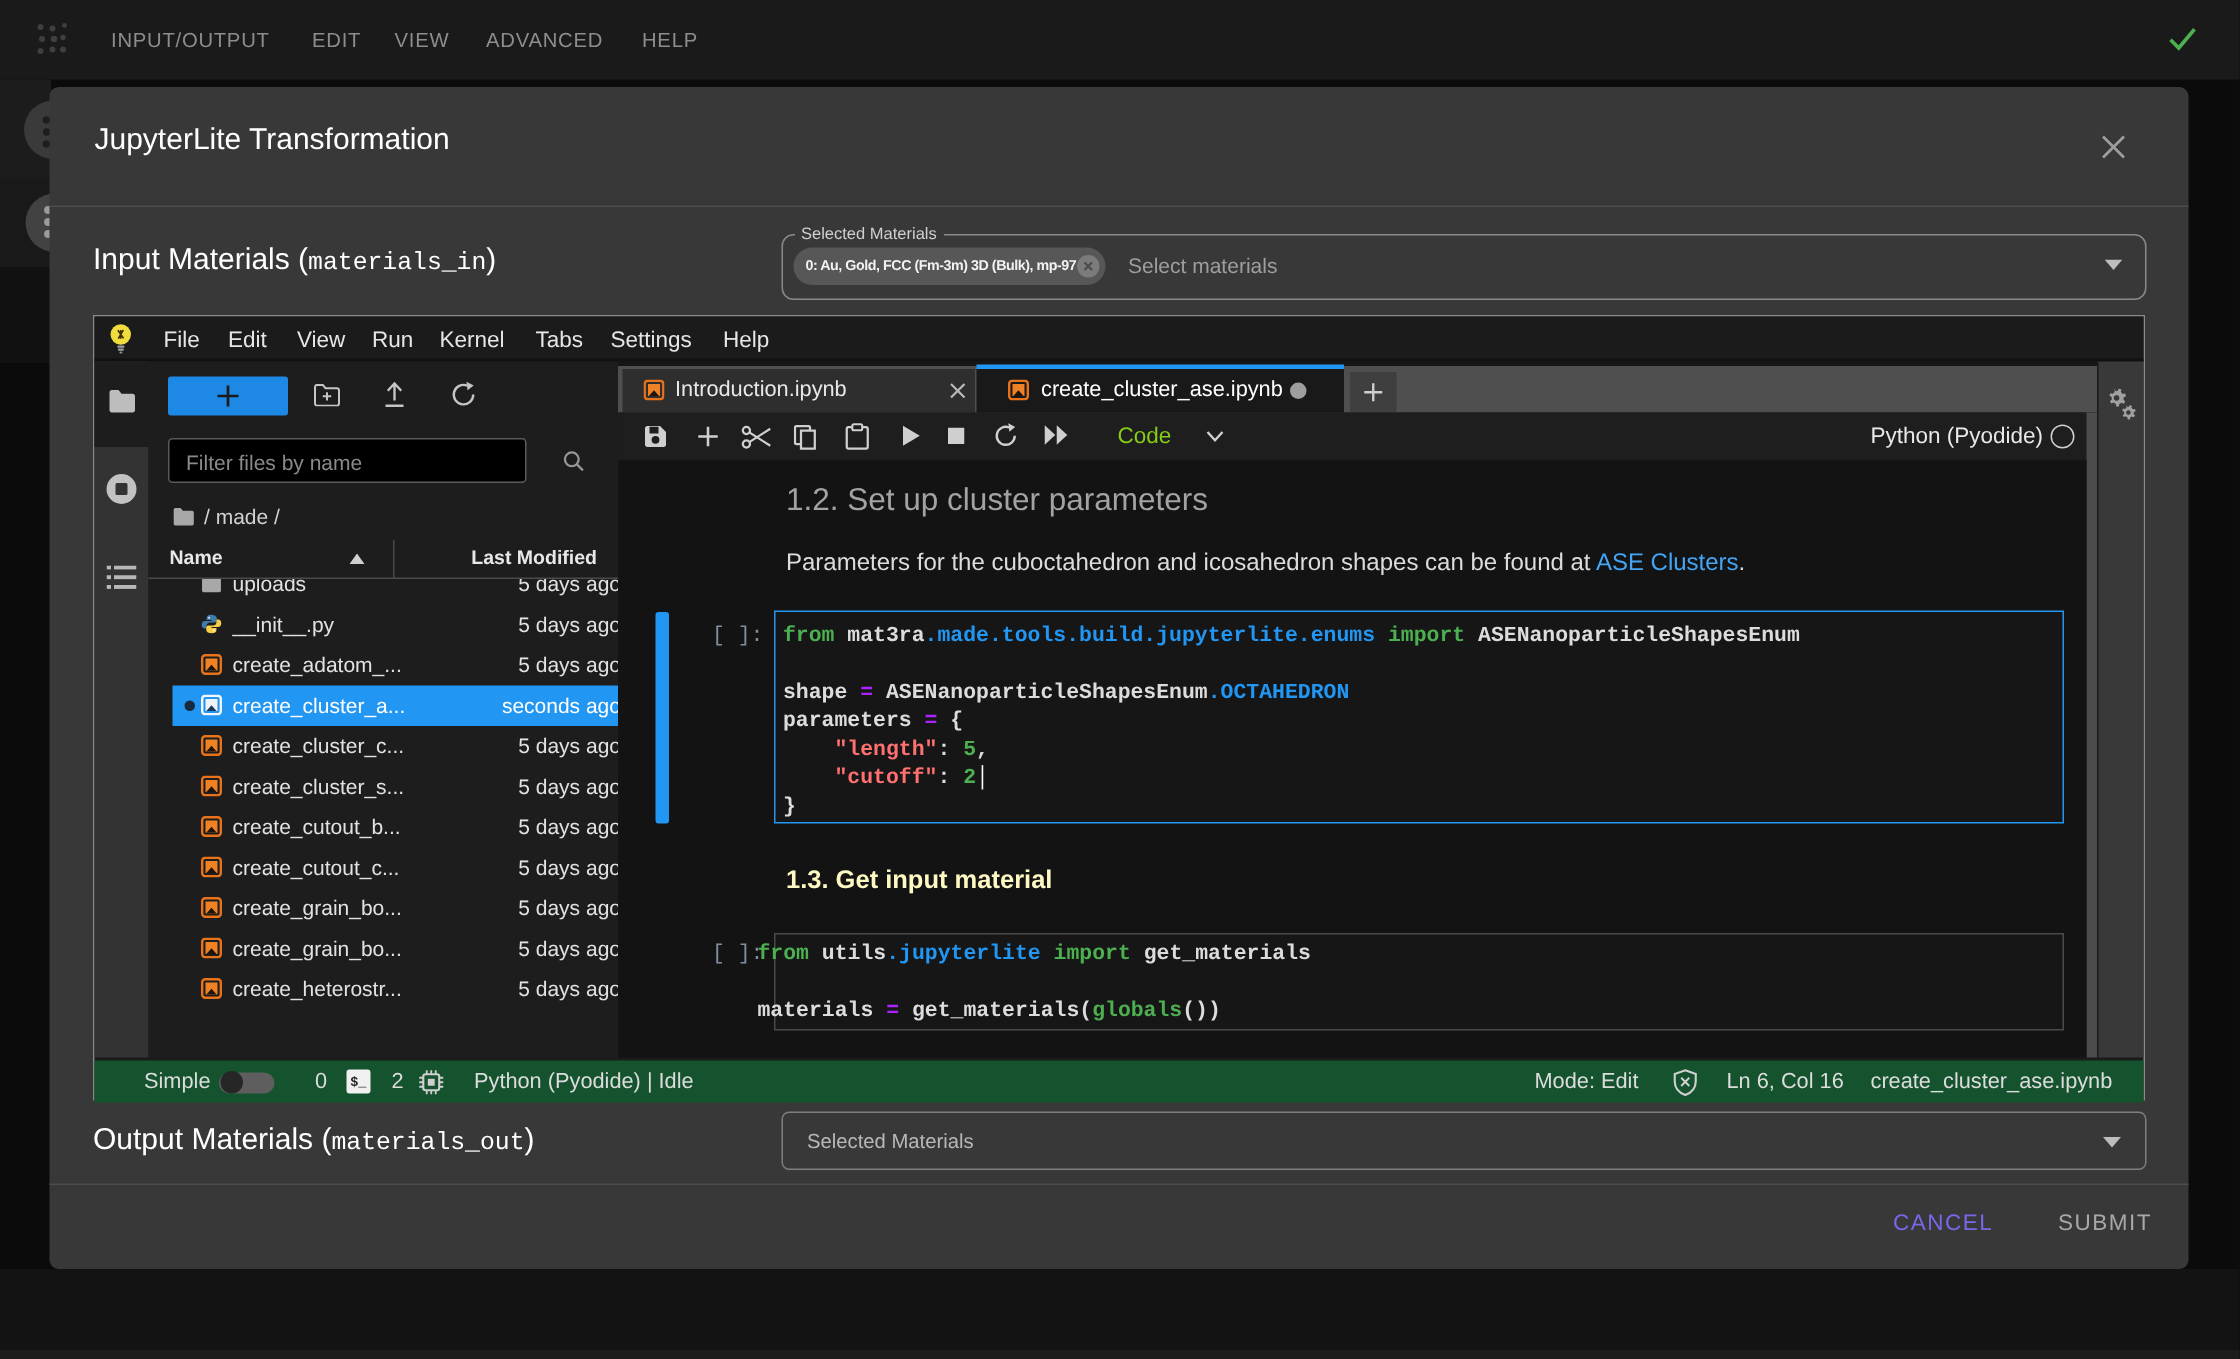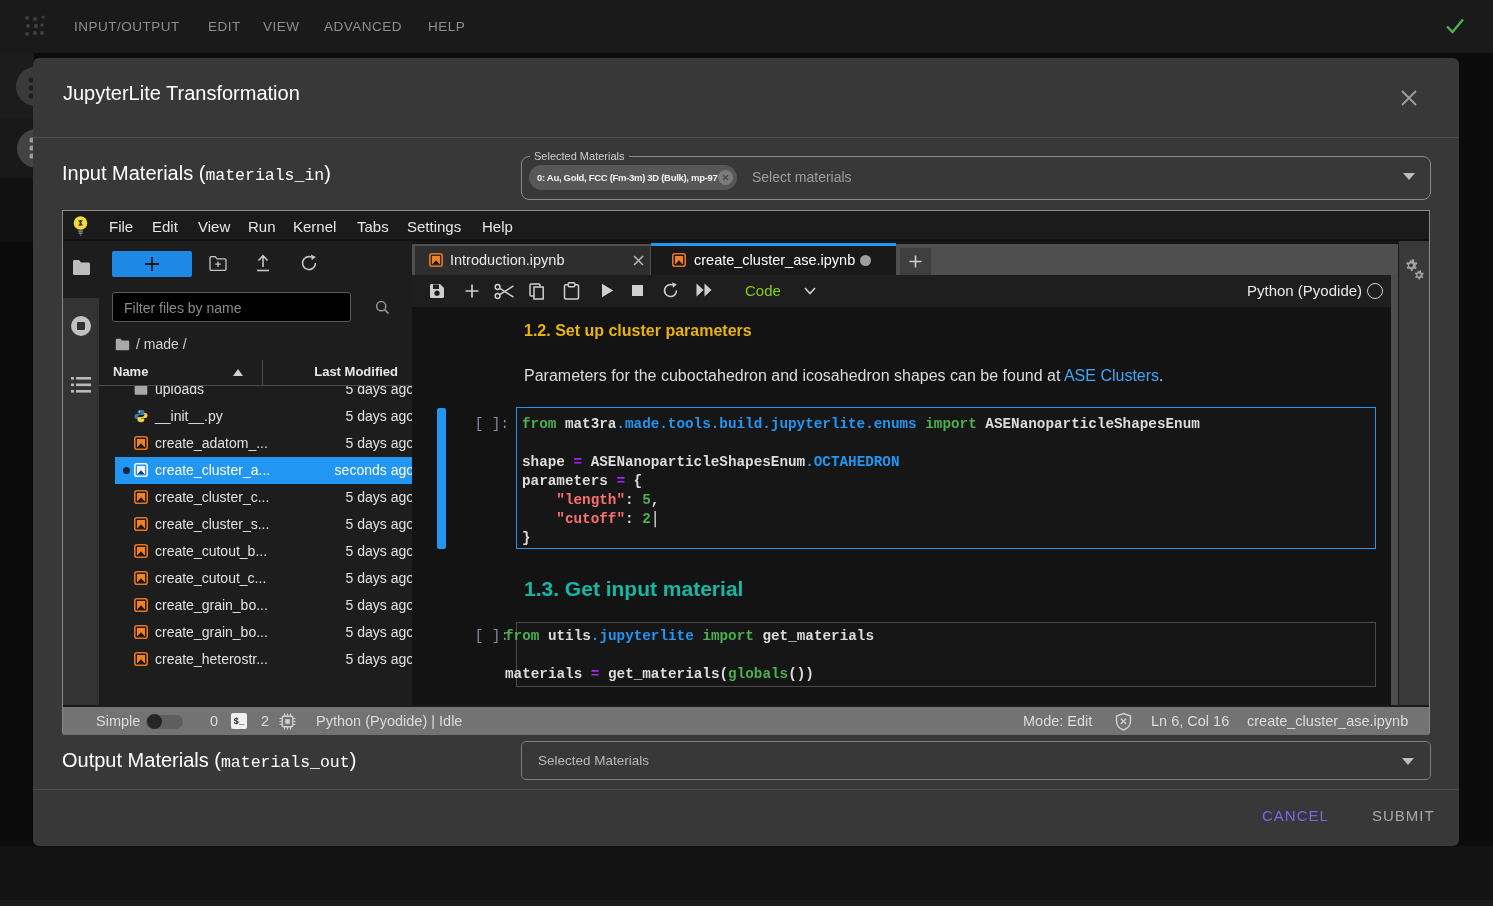--- a/index.html
+++ b/index.html
@@ -341,50 +341,50 @@
         <span class="abs" style="left:333px;top:7px;font-size:15px;color:#84cc16;">Code</span>
         <svg class="abs" style="left:392px;top:12px;" width="12" height="8" viewBox="0 0 12 8">
             <path d="M1 1 L6 6.5 L11 1" fill="none" stroke="#cfcfcf" stroke-width="1.6"></path>
           </svg>
         <span class="abs" style="left:835px;top:7px;font-size:15px;color:#e8e8e8;white-space:nowrap;">Python (Pyodide)</span>
         <span class="abs" style="left:955px;top:8px;width:16px;height:16px;border-radius:50%;border:1.6px solid #cfcfcf;"></span>
       </div>
 
       <div class="abs" style="left:979px;top:34px;width:7px;height:430px;background:#4c4c4c;"></div>
       <div class="abs" style="left:0;top:66px;width:979px;height:398px;background:#131313;">
-        <div class="abs" style="left:112px;top:15px;font-size:16px;font-weight:bold;color:#eab308;">1.2. Set up cluster parameters</div>
+        <div class="abs" style="left:112px;top:15px;font-size:21px;font-weight:normal;color:#a3a3a3;">1.2. Set up cluster parameters</div>
         <div class="abs" style="left:112px;top:60px;font-size:16px;color:#dcdcdc;">Parameters for the cuboctahedron and icosahedron shapes can be found at <span style="color:#42a5f5;">ASE Clusters</span>.</div>
         <div class="abs" style="left:25px;top:101px;width:9px;height:141px;border-radius:2px;background:#2196f3;"></div>
         <div class="abs mono" style="left:55px;top:109px;width:42px;font-size:14.3px;color:#7f8da0;text-align:right;">[ ]:</div>
         <div class="abs" style="left:104px;top:100px;width:860px;height:142px;border:1.5px solid #2196f3;background:#161616;"></div>
         <pre class="abs mono" style="left:110px;top:107.5px;font-size:14.3px;line-height:19px;font-weight:bold;color:#dcdcdc;"><span style="color:#4caf50;">from</span> mat3ra<span style="color:#2196f3;">.made.tools.build.jupyterlite.enums</span> <span style="color:#4caf50;">import</span> ASENanoparticleShapesEnum
 
 shape <span style="color:#aa22ff;">=</span> ASENanoparticleShapesEnum<span style="color:#2196f3;">.OCTAHEDRON</span>
 parameters <span style="color:#aa22ff;">=</span> {
     <span style="color:#ff7070;">"length"</span>: <span style="color:#4caf50;">5</span>,
     <span style="color:#ff7070;">"cutoff"</span>: <span style="color:#4caf50;">2</span><span style="color:#fff;">│</span>
 }</pre>
-        <div class="abs" style="left:112px;top:270px;font-size:21px;font-weight:bold;color:#14b8a6;">1.3. Get input material</div>
+        <div class="abs" style="left:112px;top:270px;font-size:17px;font-weight:bold;color:#fef9c3;">1.3. Get input material</div>
         <div class="abs mono" style="left:55px;top:321px;width:42px;font-size:14.3px;color:#7f8da0;text-align:right;">[ ]:</div>
         <div class="abs" style="left:104px;top:314.5px;width:860px;height:65px;border:1px solid #4a4a4a;background:#161616;"></div>
         <pre class="abs mono" style="left:93px;top:320px;font-size:14.3px;line-height:19px;font-weight:bold;color:#dcdcdc;"><span style="color:#4caf50;">from</span> utils<span style="color:#2196f3;">.jupyterlite</span> <span style="color:#4caf50;">import</span> get_materials
 
 materials <span style="color:#aa22ff;">=</span> get_materials(<span style="color:#4caf50;">globals</span>())</pre>
       </div>
     </div>
 
     <div class="abs" style="left:1335px;top:30px;width:31px;height:464px;background:#393939;border-left:1px solid #1a1a1a;"></div>
     <svg class="abs" style="left:1340px;top:48px;" width="22" height="23" viewBox="0 0 22 23">
       <g fill="#a0a0a0">
         <path d="M6.5 0 L7.2 1.6 A3.4 3.4 0 0 1 8.8 1.6 L9.5 0 L11.3 0.7 L10.9 2.4 A3.4 3.4 0 0 1 12 3.6 L13.8 3.3 L14.4 5.1 L12.8 5.9 A3.4 3.4 0 0 1 12.6 7.5 L13.9 8.7 L12.8 10.2 L11.2 9.5 A3.4 3.4 0 0 1 9.8 10.3 L9.7 12 L7.8 12 L7.6 10.3 A3.4 3.4 0 0 1 6.2 9.4 L4.6 10 L3.6 8.5 L4.9 7.3 A3.4 3.4 0 0 1 4.8 5.7 L3.2 4.9 L4 3.1 L5.7 3.5 A3.4 3.4 0 0 1 6.9 2.3 L6.5 0.6 Z M8 4.4 A1.9 1.9 0 1 0 8.1 4.4 Z"></path>
         <path d="M14.5 11 L15 12.2 A2.8 2.8 0 0 1 16.3 12.2 L16.9 11 L18.3 11.6 L18 12.9 A2.8 2.8 0 0 1 18.9 13.9 L20.3 13.6 L20.8 15.1 L19.5 15.7 A2.8 2.8 0 0 1 19.4 17 L20.4 18 L19.5 19.2 L18.2 18.6 A2.8 2.8 0 0 1 17.1 19.3 L17 20.6 L15.5 20.6 L15.3 19.3 A2.8 2.8 0 0 1 14.2 18.5 L12.9 19 L12.1 17.8 L13.2 16.8 A2.8 2.8 0 0 1 13.1 15.5 L11.8 14.9 L12.4 13.4 L13.8 13.7 A2.8 2.8 0 0 1 14.8 12.7 L14.4 11.4 Z M15.9 14.5 A1.5 1.5 0 1 0 16 14.5 Z"></path>
       </g>
     </svg>
 
-    <div class="abs" style="left:0;top:496px;width:1366px;height:28px;background:#737373;font-size:14.5px;color:#dcdcdc;" id="statusbar">
+    <div class="abs" style="left:0;top:496px;width:1366px;height:28px;background:#14532d;font-size:14.5px;color:#dcdcdc;" id="statusbar">
       <span class="abs" style="left:33px;top:6px;">Simple</span>
       <span class="abs" style="left:83px;top:8px;width:37px;height:14px;border-radius:7px;background:#5e5e5e;"></span>
       <span class="abs" style="left:84px;top:7px;width:15px;height:15px;border-radius:50%;background:#262626;"></span>
       <span class="abs" style="left:147px;top:6px;">0</span>
       <span class="abs" style="left:168px;top:6px;width:16px;height:16px;background:#f0f0f0;border-radius:2px;">
         <svg width="16" height="16" viewBox="0 0 16 16">
             <text x="2.5" y="11" font-size="9" font-weight="bold" fill="#1e1e1e" font-family="Liberation Mono, monospace">$_</text>
           </svg>
       </span>
       <span class="abs" style="left:198px;top:6px;">2</span>

